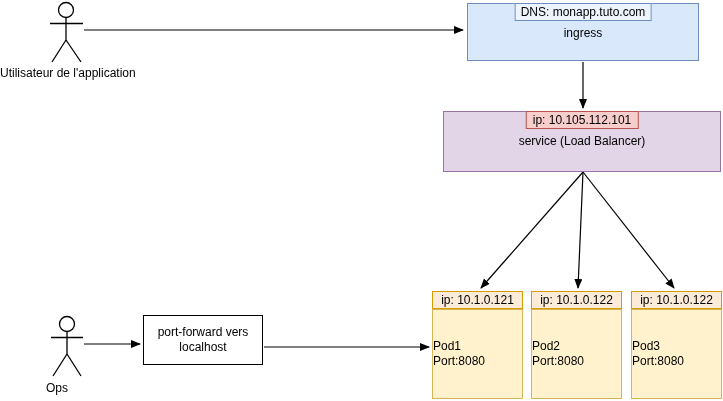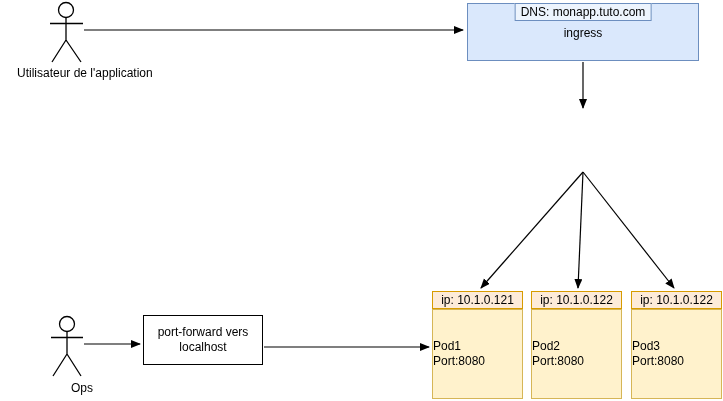--- a/index.html
+++ b/index.html
@@ -49,23 +49,23 @@
   }
   .pod-body span { line-height:15px; }
 
   .pf-box {
     left:143px; top:315px; width:120px; height:50px;
     background:#ffffff; border:1px solid #000000;
     display:flex; flex-direction:column; align-items:center; justify-content:center;
   }
   .pf-box span { line-height:15px; }
 
-  .actor-label { position:absolute; text-align:center; white-space:nowrap;padding-left:17px; }
+  .actor-label { position:absolute; text-align:center; white-space:nowrap; }
   .user-label { left:0px; top:66px; width:133px; }
-  .ops-label  { left:40px; top:381px; width:50px; }
+  .ops-label  { left:32px; top:381px; width:50px; }
 </style>
 </head>
 <body>
 
 <div class="canvas">
 
   <svg class="layer" width="723" height="401" viewBox="0 0 723 401">
     <defs>
       <marker id="arrow" markerWidth="11" markerHeight="9" refX="9" refY="4" orient="auto" markerUnits="userSpaceOnUse">
         <path d="M0,0 L10,4 L0,8 z" fill="#000"></path>
@@ -94,20 +94,24 @@
   </svg>
 
   <div class="actor-label user-label">Utilisateur de l'application</div>
   <div class="actor-label ops-label">Ops</div>
 
   <div class="node ingress-box">
     <div class="dns-badge">DNS: monapp.tuto.com</div>
     <div class="node-title">ingress</div>
   </div>
 
+  <div class="node service-box">
+    <div class="ip-badge">ip: 10.105.112.101</div>
+    <div class="node-title">service (Load Balancer)</div>
+  </div>
 
   <div class="node pf-box">
     <span>port-forward vers</span>
     <span>localhost</span>
   </div>
 
   <div class="node pod pod-1">
     <div class="pod-ip">ip: 10.1.0.121</div>
     <div class="pod-body">
       <span>Pod1</span>

